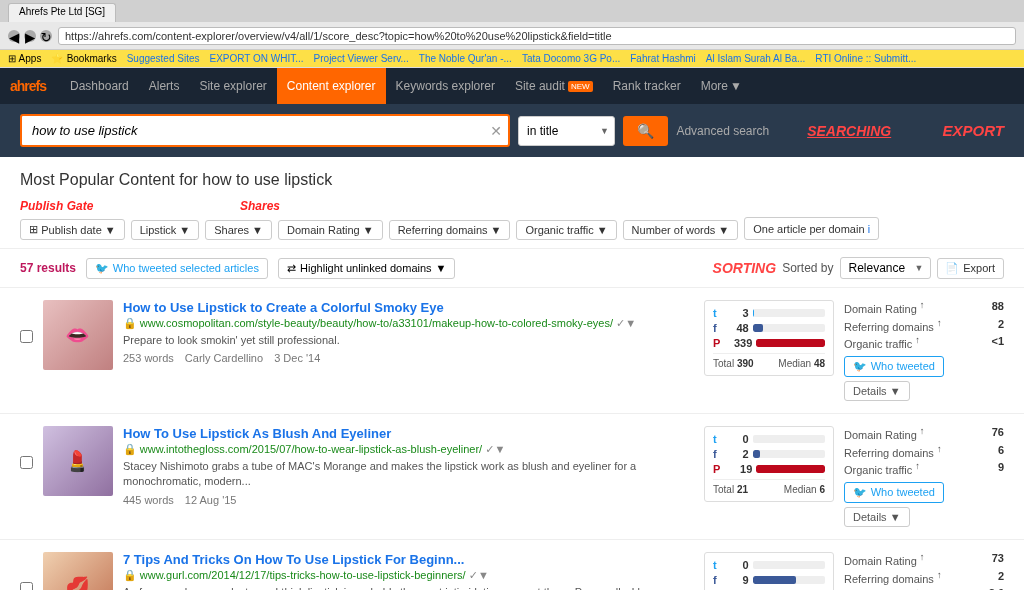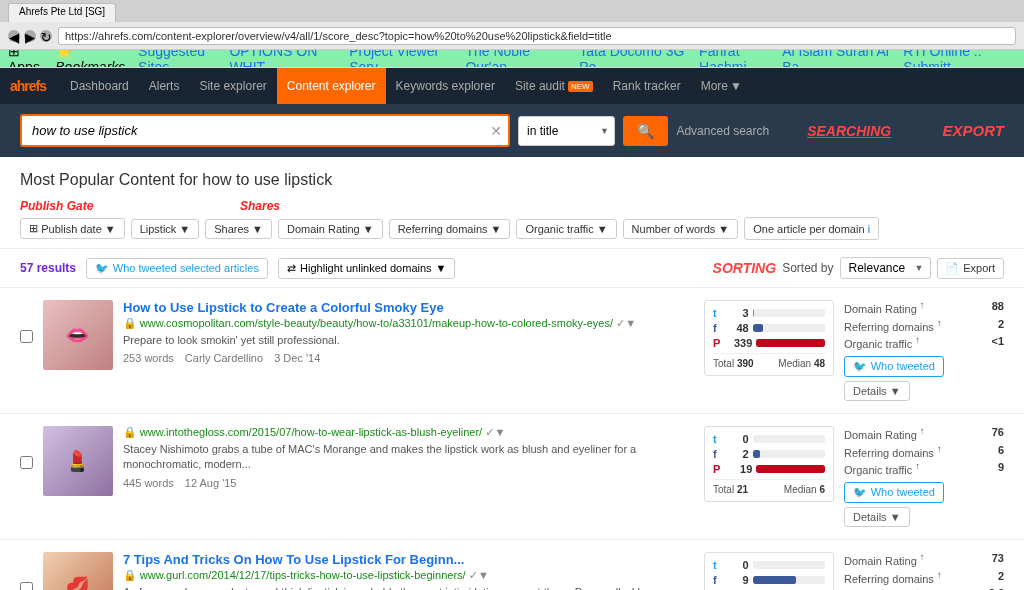--- a/index.html
+++ b/index.html
@@ -177,21 +177,21 @@
     }
 
     
     .results-bar {
       padding: 8px 20px;
       display: flex;
       align-items: center;
       gap: 10px;
       border-bottom: 1px solid #eee;
     }
-    .results-count { font-size: 12px; color: #6d28d9; font-weight: bold; }
+    .results-count { font-size: 12px; color: #be185d; font-weight: bold; }
     .tweet-btn {
       display: flex;
       align-items: center;
       gap: 4px;
       padding: 3px 8px;
       border: 1px solid #ccc;
       border-radius: 3px;
       background: white;
       font-size: 11px;
       cursor: pointer;
@@ -406,25 +406,25 @@
 
   <div class="browser-bar">
     <div class="browser-controls">
       <button class="browser-btn back">◀</button>
       <button class="browser-btn fwd">▶</button>
       <button class="browser-btn refresh">↻</button>
     </div>
     <input class="url-bar" type="text" value="https://ahrefs.com/content-explorer/overview/v4/all/1/score_desc?topic=how%20to%20use%20lipstick&amp;field=title" style="">
   </div>
 
-  <div style="background:#86efac; padding:2px 8px; display:flex; gap:10px; font-size:14px; border-bottom:1px solid #ddd; overflow:hidden; height:18px; align-items:center;">
+  <div style="background:#fde047; padding:2px 8px; display:flex; gap:10px; font-size:10px; border-bottom:1px solid #ddd; overflow:hidden; height:18px; align-items:center;">
     <span style="cursor:pointer;">⊞ Apps</span>
-    <span style="cursor:pointer;font-style:italic;">⭐ Bookmarks</span>
+    <span style="cursor:pointer;">⭐ Bookmarks</span>
     <span style="cursor:pointer;color:#1a73e8;">Suggested Sites</span>
-    <span style="cursor:pointer;color:#1a73e8;">OPTIONS ON WHIT...</span>
+    <span style="cursor:pointer;color:#1a73e8;">EXPORT ON WHIT...</span>
     <span style="cursor:pointer;color:#1a73e8;">Project Viewer Serv...</span>
     <span style="cursor:pointer;color:#1a73e8;">The Noble Qur'an -...</span>
     <span style="cursor:pointer;color:#1a73e8;">Tata Docomo 3G Po...</span>
     <span style="cursor:pointer;color:#1a73e8;">Fahrat Hashmi</span>
     <span style="cursor:pointer;color:#1a73e8;">Al Islam Surah Al Ba...</span>
     <span style="cursor:pointer;color:#1a73e8;">RTI Online :: Submitt...</span>
   </div>
 
   <div class="top-nav">
     <div class="logo">ahrefs</div>
@@ -461,21 +461,21 @@
     <span class="searching-label annot-label">SEARCHING</span>
     <span class="export-label">EXPORT</span>
   </div>
 
   <div class="main-content">
     <div class="content-header">
       <div class="page-title">
         <span>Most Popular Content for how to use lipstick</span>
       </div>
 
-      <div style="display:flex; align-items:center; gap:6px; position:relative; padding-top:18px;">
+      <div style="display:flex; align-items:flex-end; gap:6px; position:relative; padding-top:18px;">
 
         <div style="position:absolute; top:0; left:0; display:flex; align-items:center; gap:4px;">
           <span style="color:#ff2222; font-weight:bold; font-size:12px; font-style:italic;">Publish Gate</span>
         </div>
 
         <div style="position:absolute; top:0; left:220px; display:flex; align-items:center; gap:4px;">
           <span style="color:#ff2222; font-weight:bold; font-size:12px; font-style:italic;">Shares</span>
         </div>
 
         <button class="filter-btn">
@@ -617,20 +617,21 @@
             </button>
           </div>
         </div>
 
         <div class="result-item">
           <input type="checkbox" class="result-checkbox" style="">
           <div class="result-thumb">
             <div class="thumb-placeholder" style="background:linear-gradient(135deg,#d0c0e0,#9070a0);">💄</div>
           </div>
           <div class="result-body">
+            <a class="result-title">How To Use Lipstick As Blush And Eyeliner</a>
             <div class="result-url">
               🔒 <span>www.intothegloss.com/2015/07/how-to-wear-lipstick-as-blush-eyeliner/</span> <span style="color:#888;">✓▼</span>
             </div>
             <div class="result-desc">Stacey Nishimoto grabs a tube of MAC's Morange and makes the lipstick work as blush and eyeliner for a monochromatic, modern...</div>
             <div class="result-meta">
               <span>445 words</span>
               <span>12 Aug '15</span>
             </div>
           </div>
           <div class="mentions-box">

